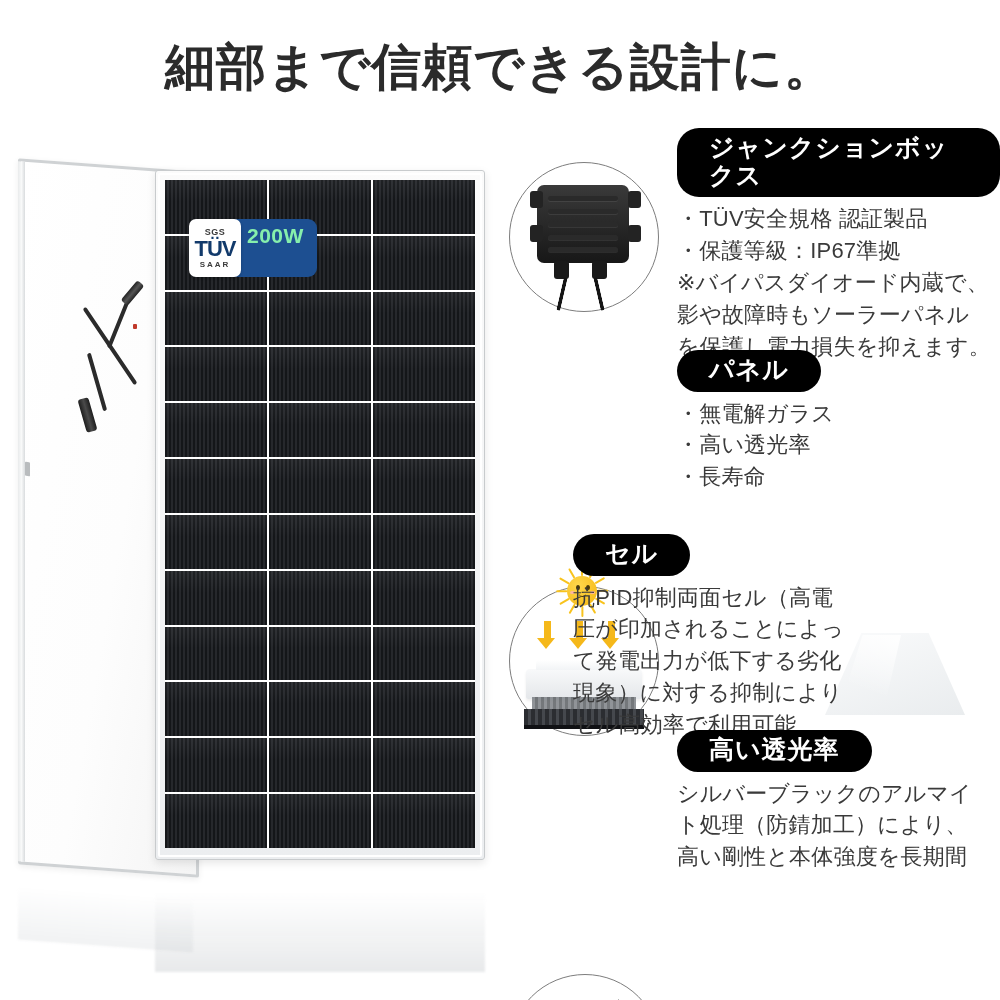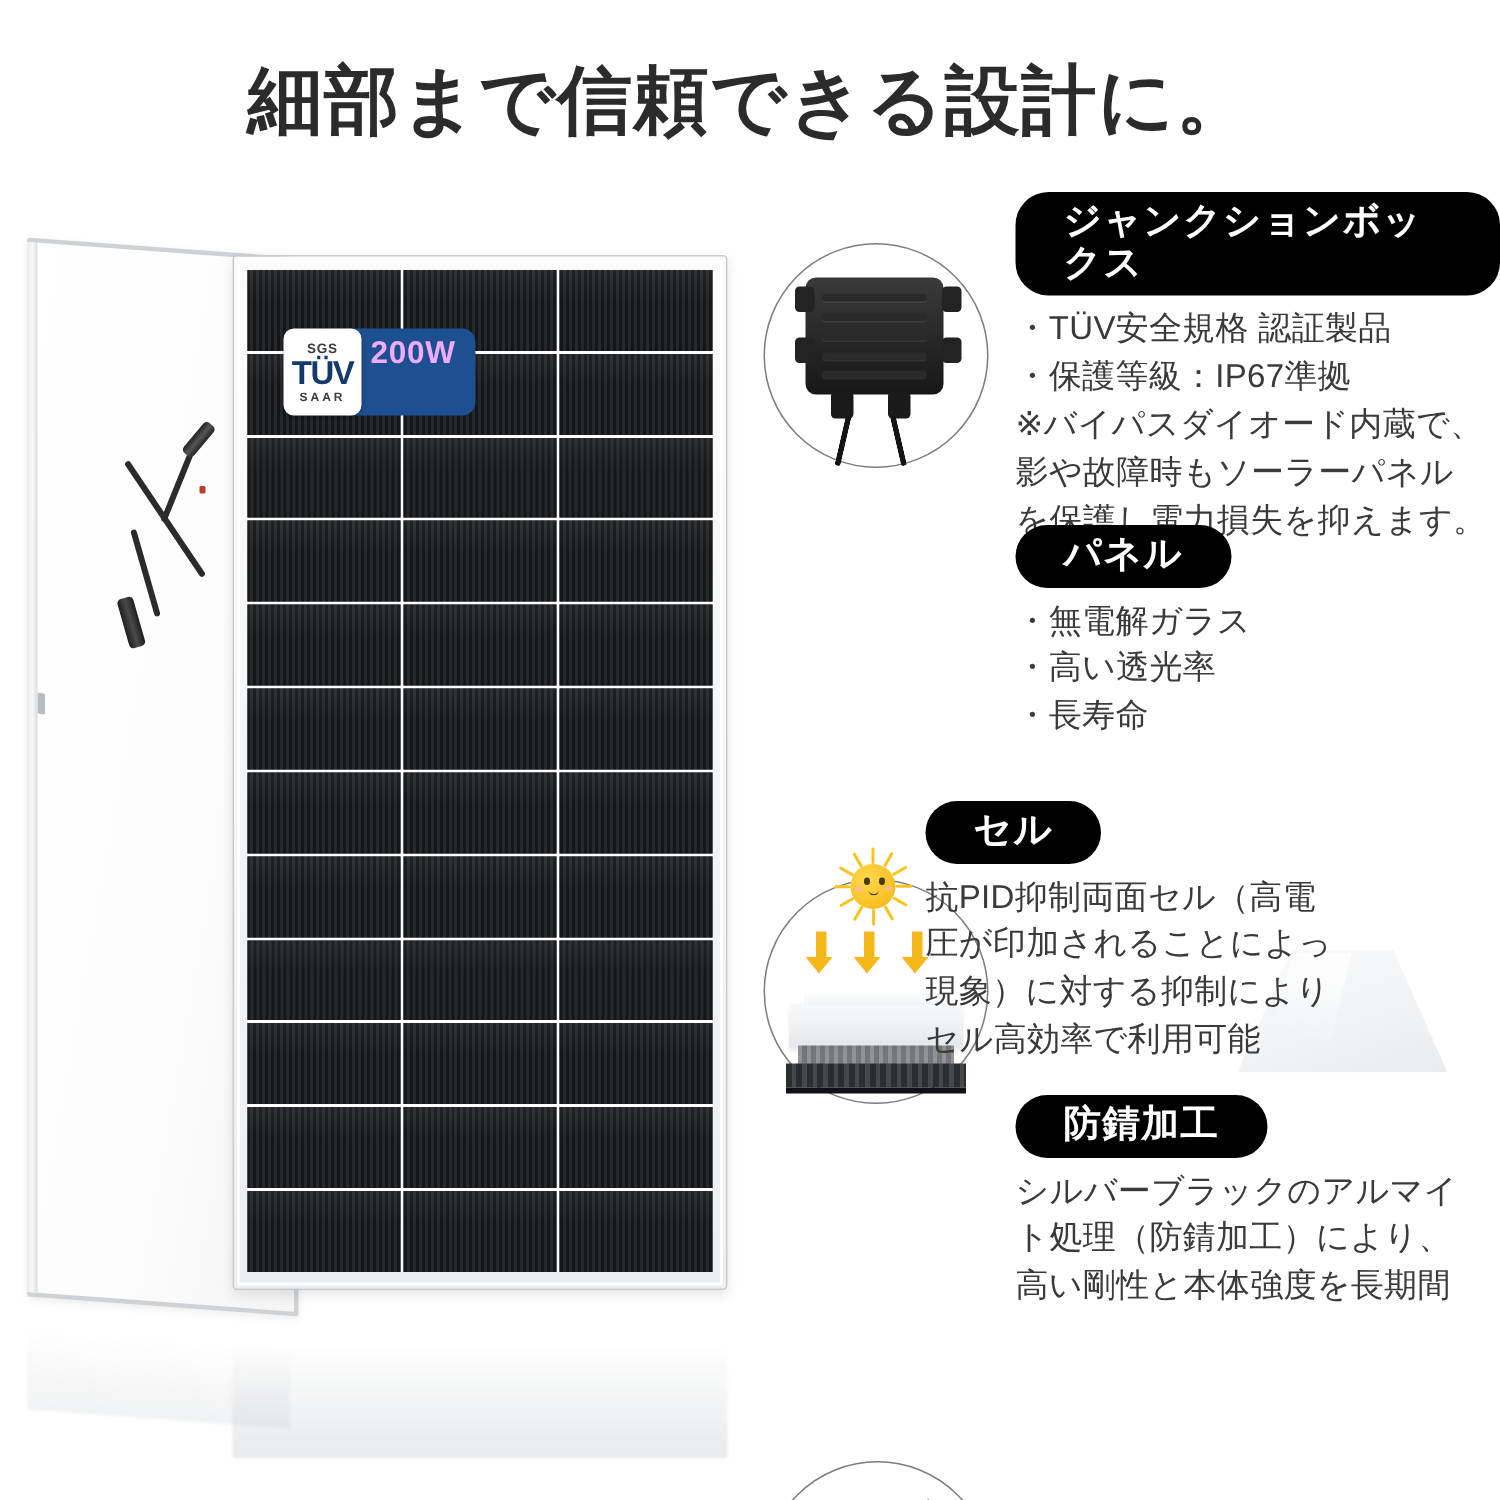--- a/index.html
+++ b/index.html
@@ -98,21 +98,21 @@
   .badgewrap{position:absolute;left:33px;top:48px;display:flex;}
   .tuv{
     width:52px;height:58px;background:#ffffff;border-radius:7px;
     display:flex;flex-direction:column;align-items:center;justify-content:center;
     box-shadow:0 1px 3px rgba(0,0,0,.25);z-index:2;
   }
   .tuv .sgs{font-size:9px;font-weight:bold;color:#3b3b3b;letter-spacing:.5px;line-height:1;}
   .tuv .big{font-size:22px;font-weight:bold;color:#123a6b;line-height:1;margin:1px 0 1px;letter-spacing:-1px;}
   .tuv .saar{font-size:8px;font-weight:bold;color:#3b3b3b;letter-spacing:2px;line-height:1;}
   .wtag{
-    margin-left:-10px;background:#1d4f91;color:#f0abfc;
+    margin-left:-10px;background:#1d4f91;color:#86efac;
     font-size:21px;font-weight:bold;border-radius:0 9px 9px 0;
     padding:5px 13px 5px 16px;letter-spacing:.5px;
   }
 
   
   .right{position:absolute;left:497px;top:128px;width:503px;}
   .block{position:relative;}
 
   .pill{
     display:inline-block;background:#000000;color:#ffffff;
@@ -372,35 +372,36 @@
             <polygon points="13,0 0,19 8,19 4,34 22,13 12,13" fill="#111"></polygon>
           </svg>
 
           <svg width="150" height="150" style="position:absolute;left:0;top:0">
             <polyline points="46,68 54,84 44,88 58,104 48,110 62,130" fill="none" stroke="#e6f2ff" stroke-width="2.4" opacity=".95"></polyline>
             <polyline points="92,66 84,82 96,86 86,102 98,108 90,130" fill="none" stroke="#dcecfc" stroke-width="3" opacity=".95"></polyline>
             <polyline points="66,72 72,86 64,92 74,108" fill="none" stroke="#ffffff" stroke-width="1.5" opacity=".8"></polyline>
           </svg>
         </div>
       </div>
-      <div style="margin-left:120px">
+      <div style="margin-left:76px">
         <div class="pill">セル</div>
         <div class="body">
           <div>抗PID抑制両面セル（高電</div>
           <div>圧が印加されることによっ</div>
+          <div>て発電出力が低下する劣化</div>
           <div>現象）に対する抑制により</div>
           <div>セル高効率で利用可能</div>
         </div>
       </div>
     </div>
 
     <div class="block" style="height:190px">
 
       <div style="margin-left:180px">
-        <div class="pill">防錆加工</div>
+        <div class="pill">高い透光率</div>
         <div class="body">
           <div>シルバーブラックのアルマイ</div>
           <div>ト処理（防錆加工）により、</div>
           <div>高い剛性と本体強度を長期間</div>
         </div>
       </div>
     </div>
 
   </div>
 </div>

